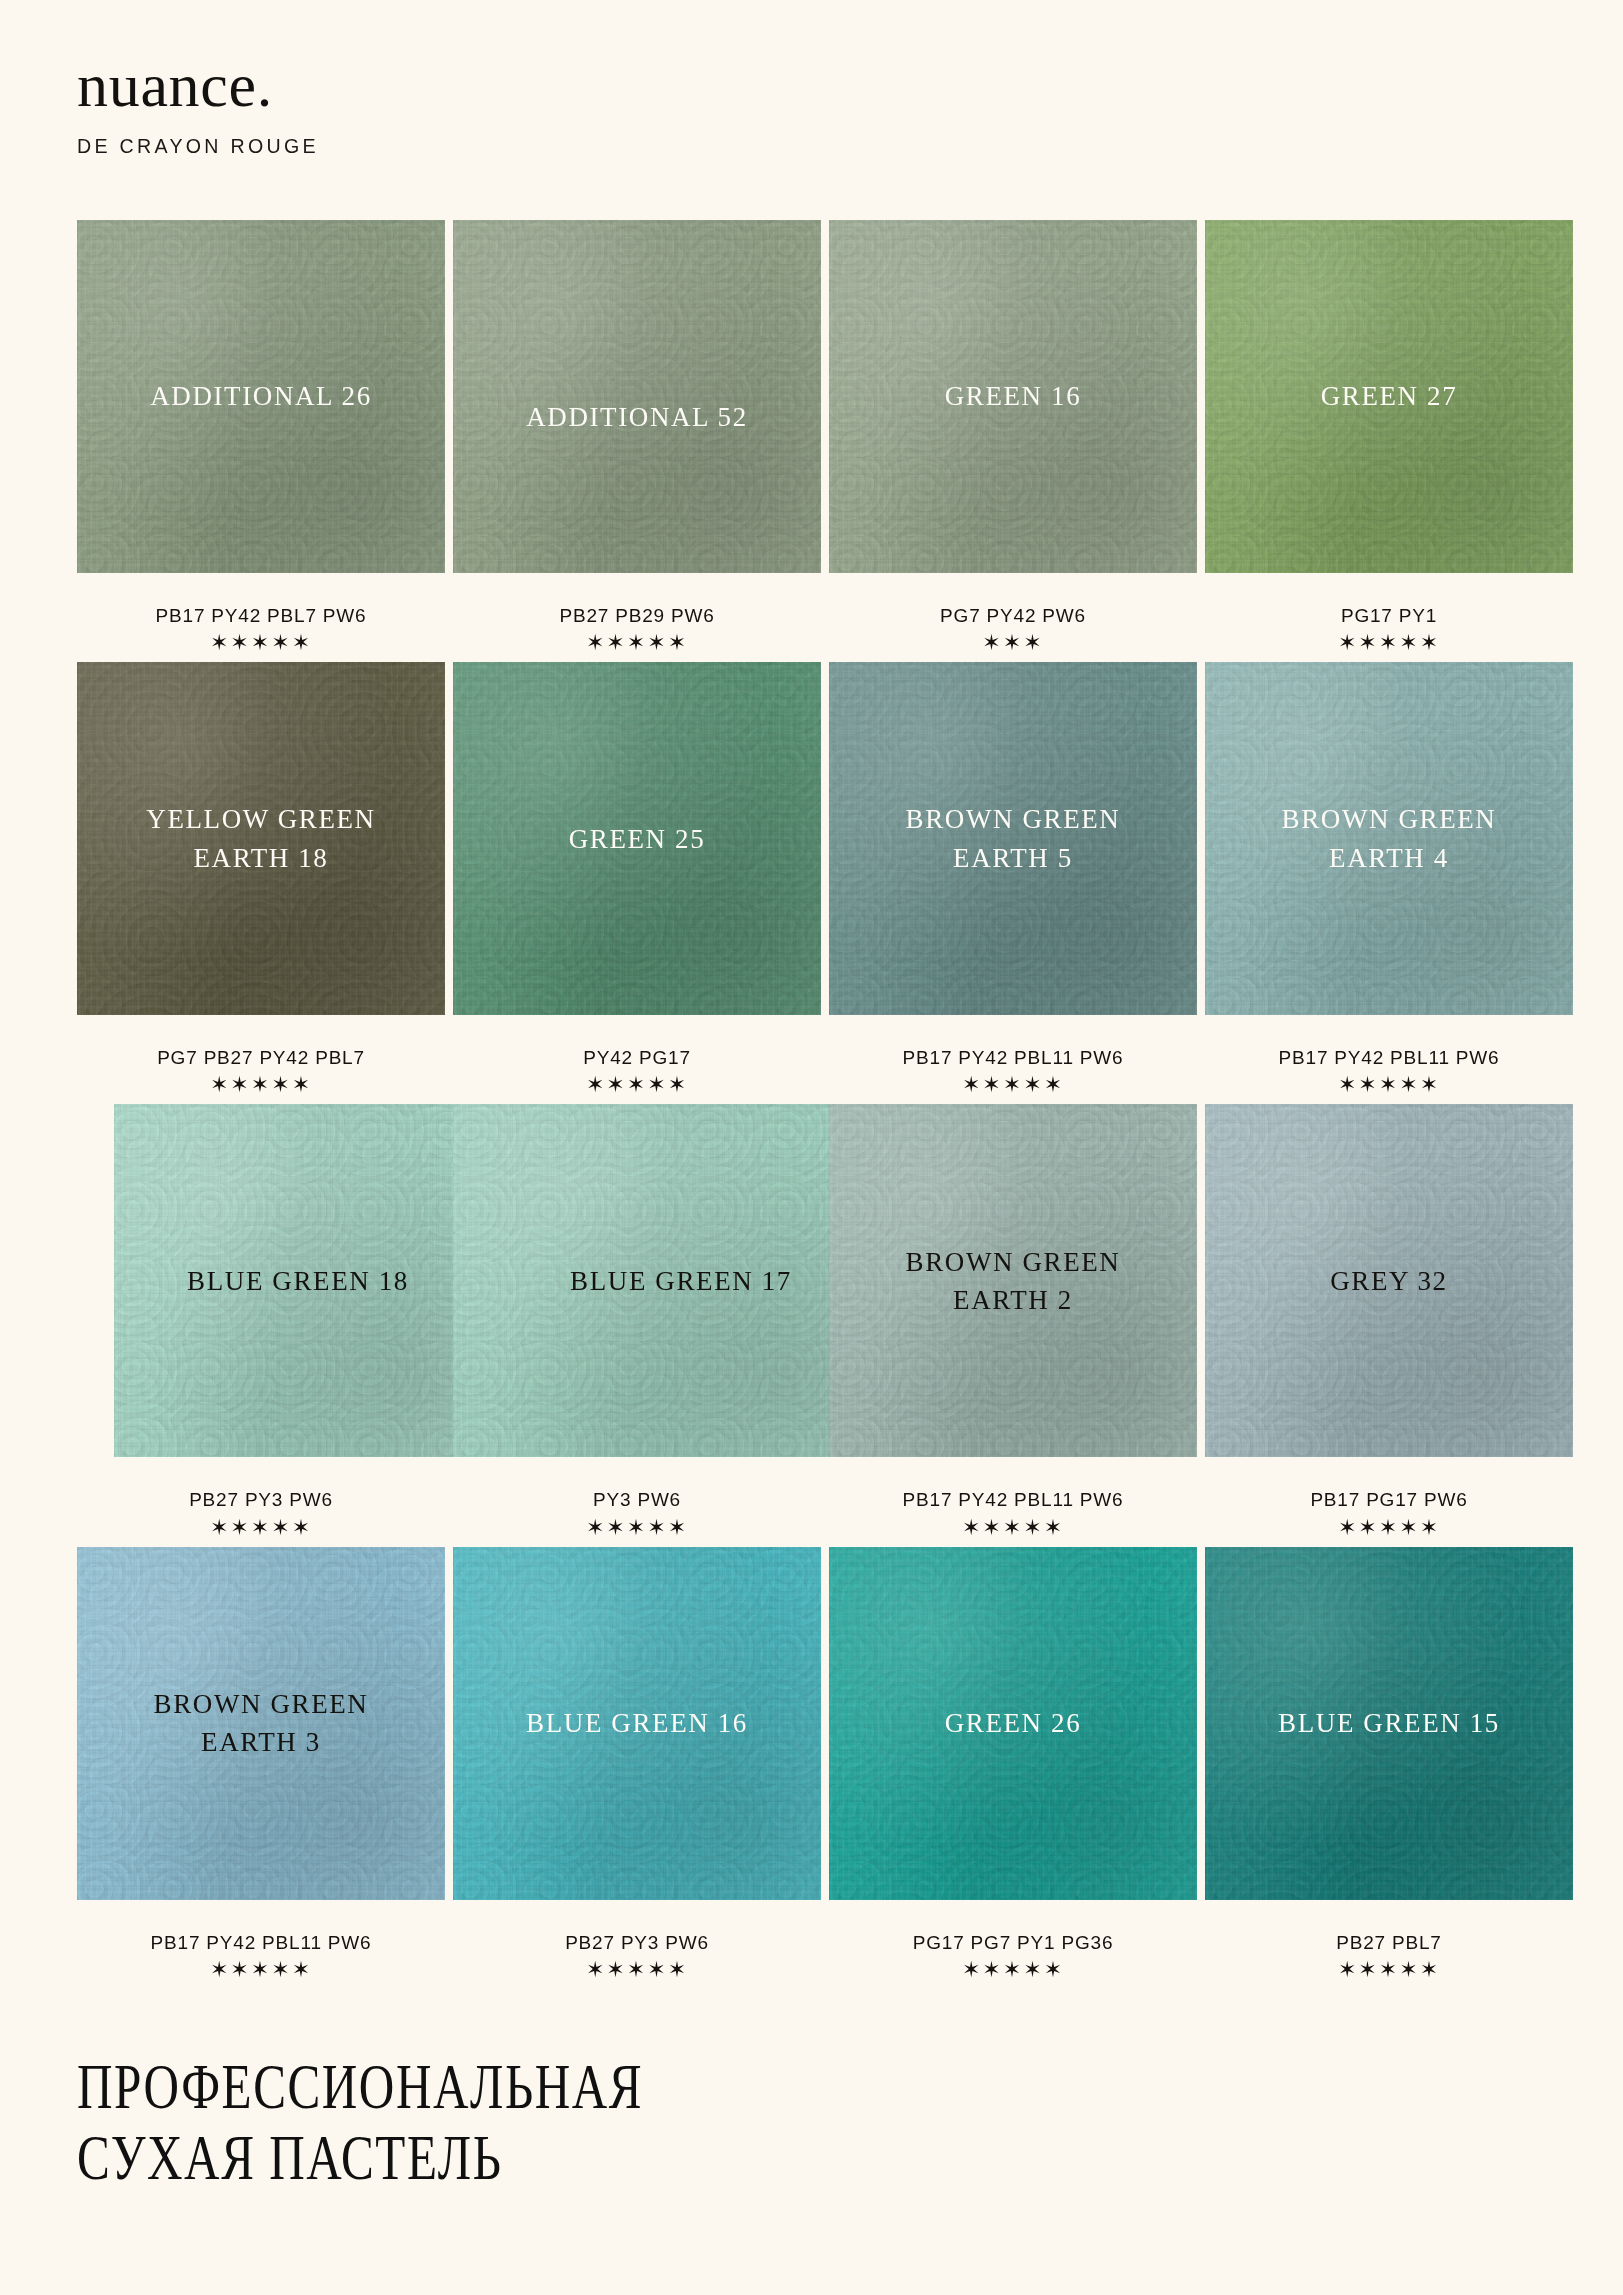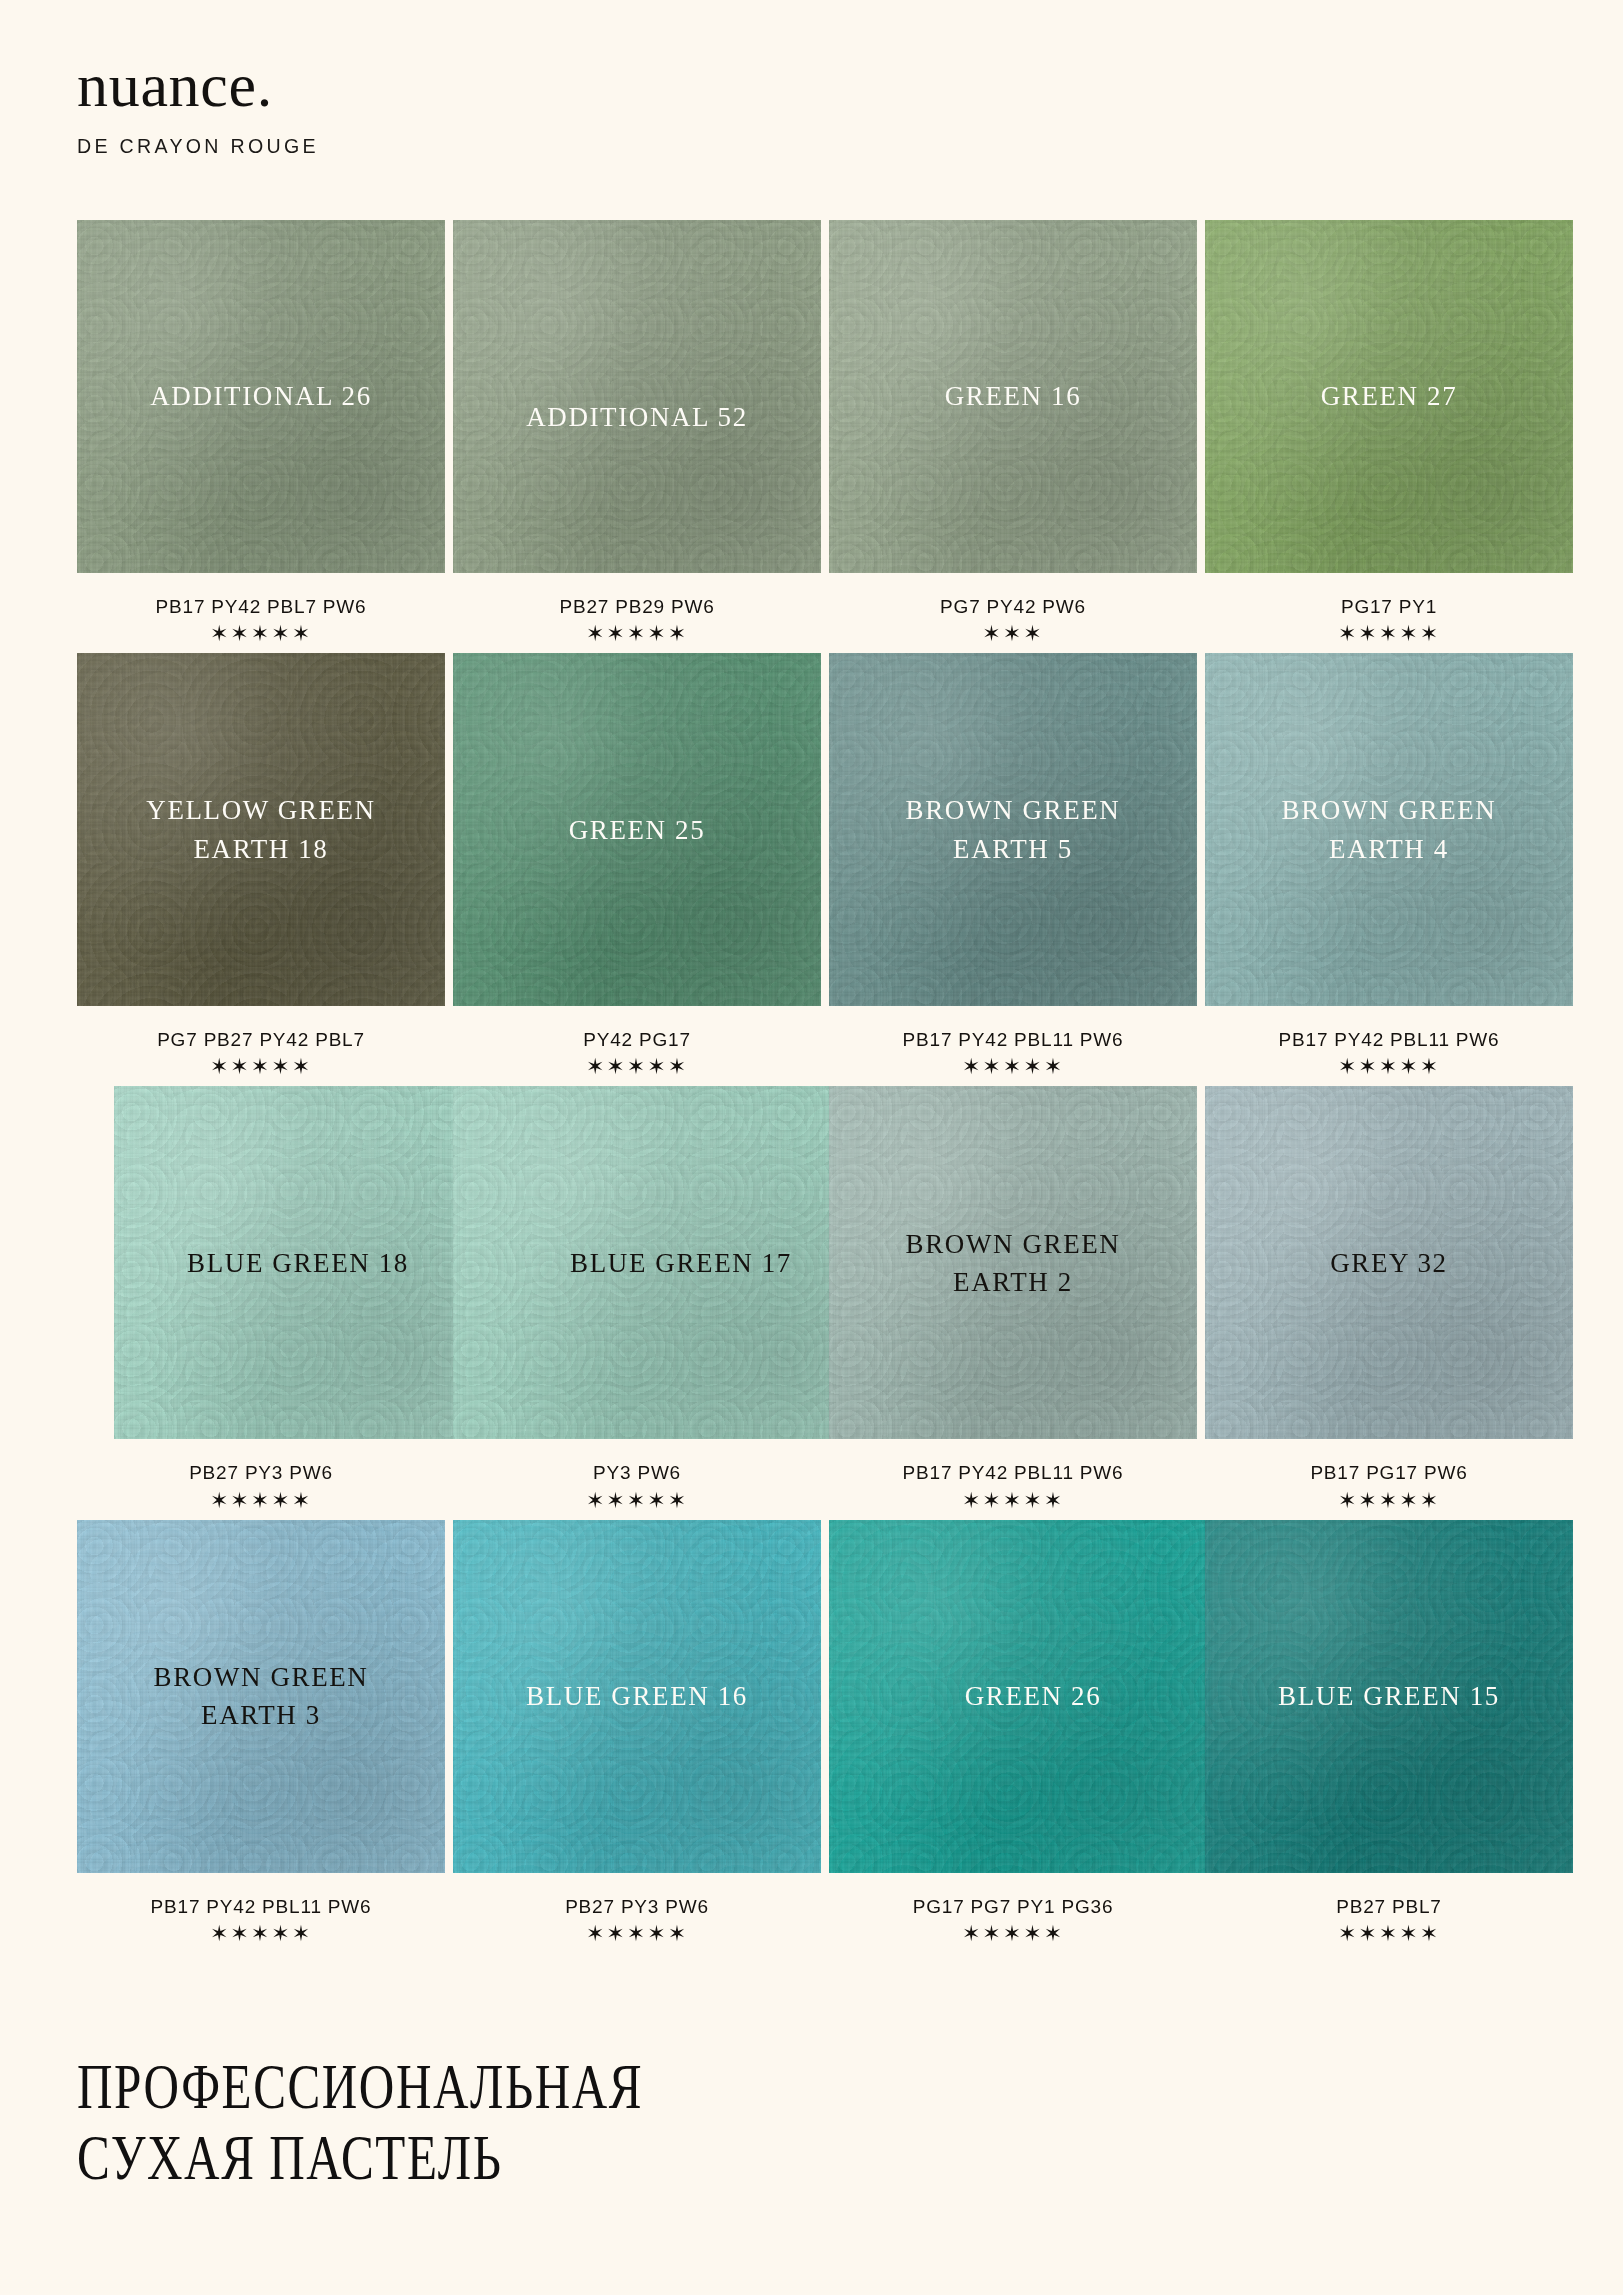--- a/index.html
+++ b/index.html
@@ -108,21 +108,21 @@
     line-height: 1.42;
     text-align: center;
     font-weight: 400;
     padding: 0 15.7px;
   }
   .label-light { color: #fdfbf6; }
   .label-dark  { color: #14120f; }
 
   .caption {
     text-align: center;
-    padding-top: 23px;
+    padding-top: 32px;
   }
   .pigments {
     font-family: "Liberation Sans", sans-serif;
     font-size: 19px;
     letter-spacing: 0.8px;
     color: #15120f;
     font-weight: 400;
     white-space: nowrap;
   }
   .stars {
@@ -309,21 +309,21 @@
           <div class="grain"></div>
           <div class="sheen"></div>
           <div class="swatch-label label-light" style="color: rgb(253, 251, 246);">BLUE GREEN 16</div>
         </div>
         <div class="caption">
           <div class="pigments">PB27 PY3 PW6</div>
           <div class="stars">✶✶✶✶✶</div>
         </div>
       </div>
       <div class="cell">
-        <div class="swatch" style="background-color: rgb(21, 168, 156); padding-left: 20px;">
+        <div class="swatch" style="background-color: rgb(21, 168, 156);">
           <div class="grain"></div>
           <div class="sheen"></div>
           <div class="swatch-label label-light" style="color: rgb(253, 251, 246);">GREEN 26</div>
         </div>
         <div class="caption">
           <div class="pigments">PG17 PG7 PY1 PG36</div>
           <div class="stars">✶✶✶✶✶</div>
         </div>
       </div>
       <div class="cell">

